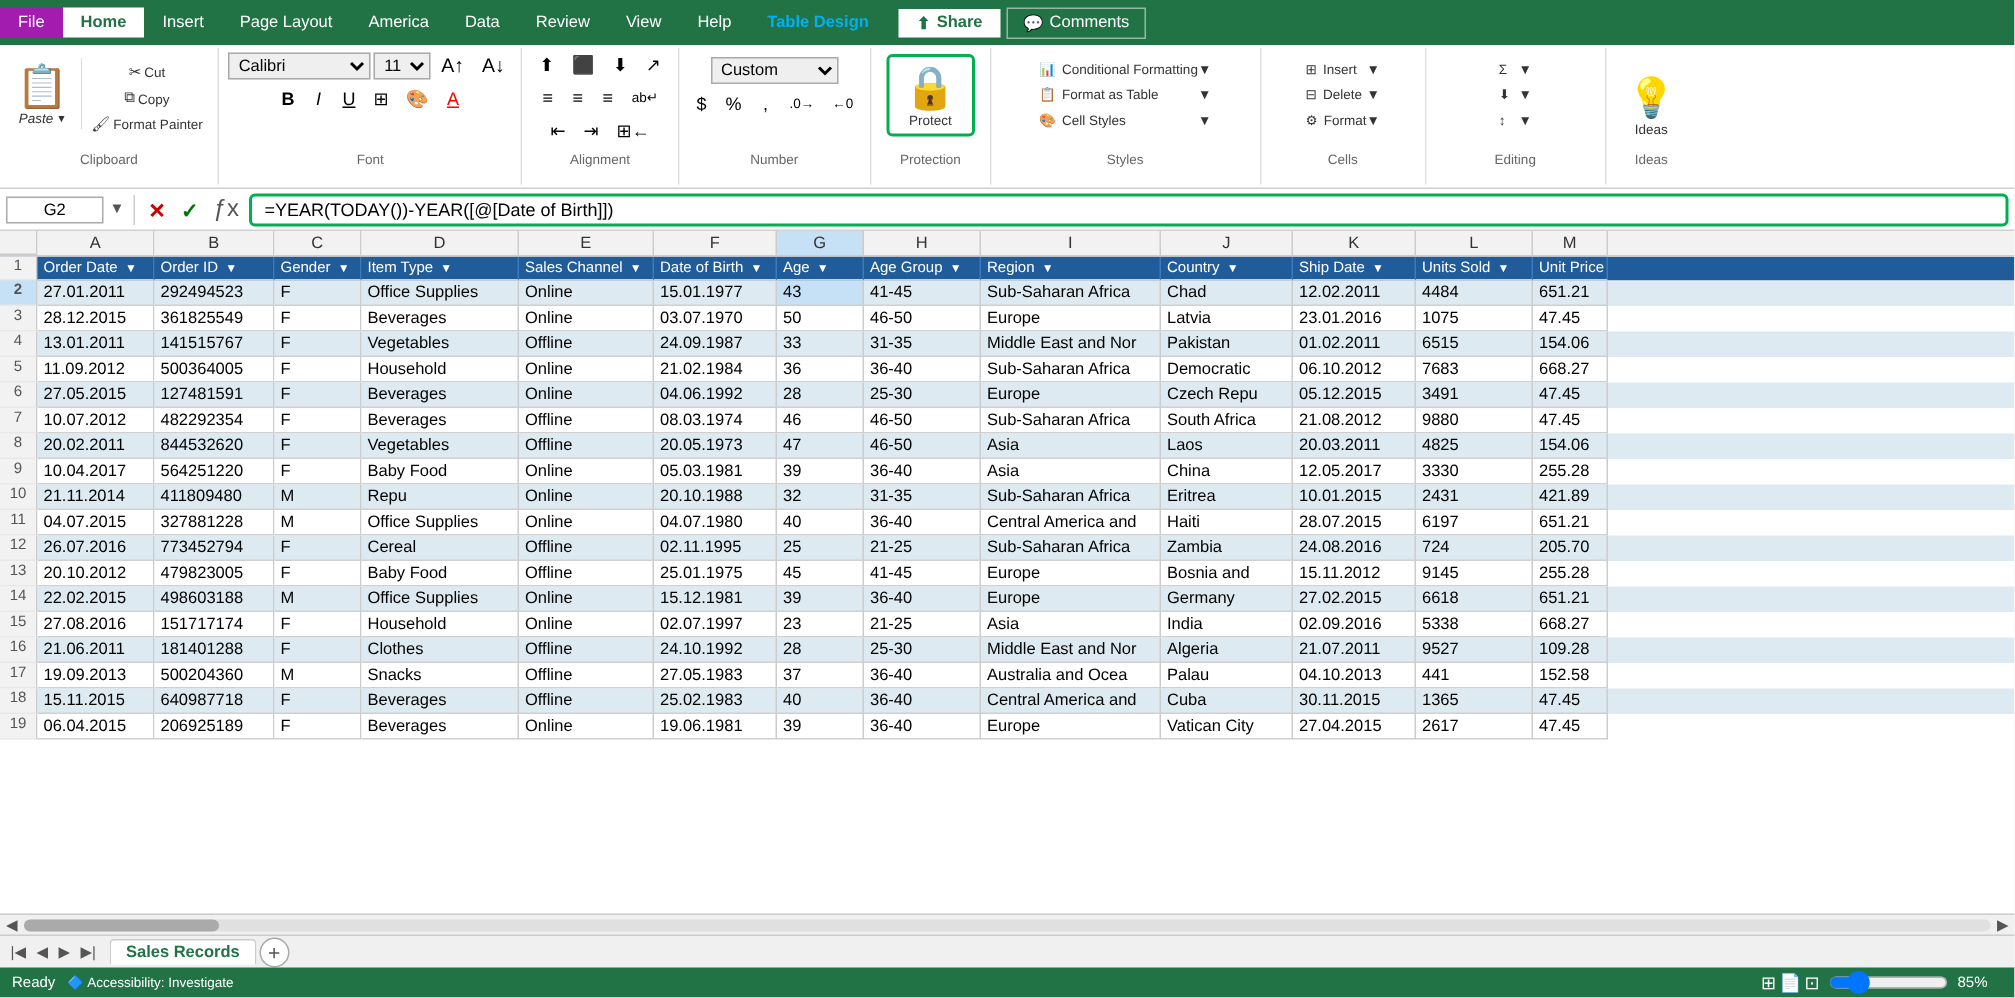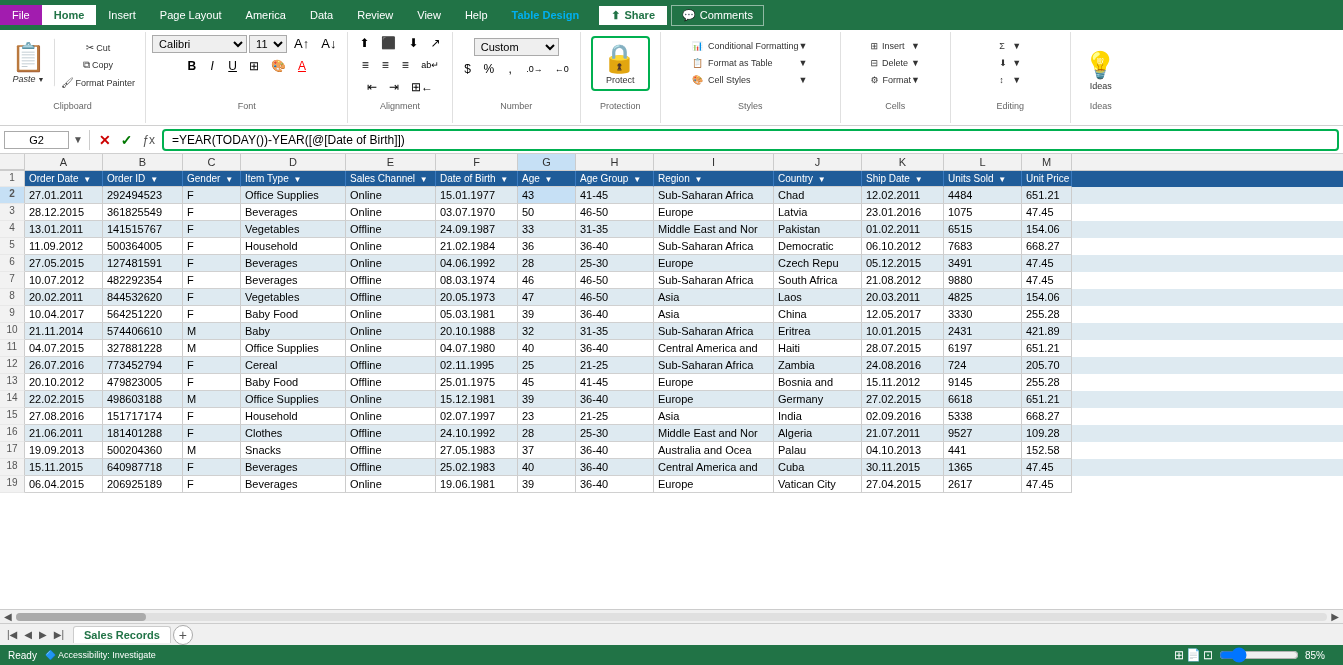--- a/index.html
+++ b/index.html
@@ -469,21 +469,21 @@
     </div>
 
   </div>
 
   <div class="formula-bar">
     <input class="cell-ref" value="G2" style="border: 1px solid rgb(170, 170, 170); padding: 2px 4px; font-size: 11px; width: 65px;">
     <span style="color:#555; font-size:10px;">▼</span>
     <span style="width:1px; height:20px; background:#ccc; margin:0 2px;"></span>
     <span class="formula-icon-btn" style="color:#cc0000; font-weight:bold; font-size:14px;">✕</span>
     <span class="formula-icon-btn" style="color:#007700; font-weight:bold; font-size:14px;">✓</span>
-    <span class="formula-icon-btn" style="font-size:12px;">ƒx</span>
+    <span class="formula-icon-btn" style="font-size:16px;">ƒx</span>
     <div class="formula-box">
       <span>=YEAR(TODAY())-YEAR([@[Date of Birth]])</span>
     </div>
   </div>
 
   <div style="flex:1; overflow:auto; background:white;">
 
     <div class="col-headers">
       <div class="corner-cell"></div>
       <div class="col-header col-a">A</div>
@@ -643,23 +643,23 @@
           <div class="ss-cell col-h">36-40</div>
           <div class="ss-cell col-i">Asia</div>
           <div class="ss-cell col-j">China</div>
           <div class="ss-cell col-k">12.05.2017</div>
           <div class="ss-cell col-l">3330</div>
           <div class="ss-cell col-m">255.28</div>
         </div>
         <div class="ss-row table-row-odd">
           <div class="row-num">10</div>
           <div class="ss-cell col-a">21.11.2014</div>
-          <div class="ss-cell col-b">574406610</div>
+          <div class="ss-cell col-b">411809480</div>
           <div class="ss-cell col-c">M</div>
-          <div class="ss-cell col-d">Baby</div>
+          <div class="ss-cell col-d">Repu</div>
           <div class="ss-cell col-e">Online</div>
           <div class="ss-cell col-f">20.10.1988</div>
           <div class="ss-cell col-g">32</div>
           <div class="ss-cell col-h">31-35</div>
           <div class="ss-cell col-i">Sub-Saharan Africa</div>
           <div class="ss-cell col-j">Eritrea</div>
           <div class="ss-cell col-k">10.01.2015</div>
           <div class="ss-cell col-l">2431</div>
           <div class="ss-cell col-m">421.89</div>
         </div>

